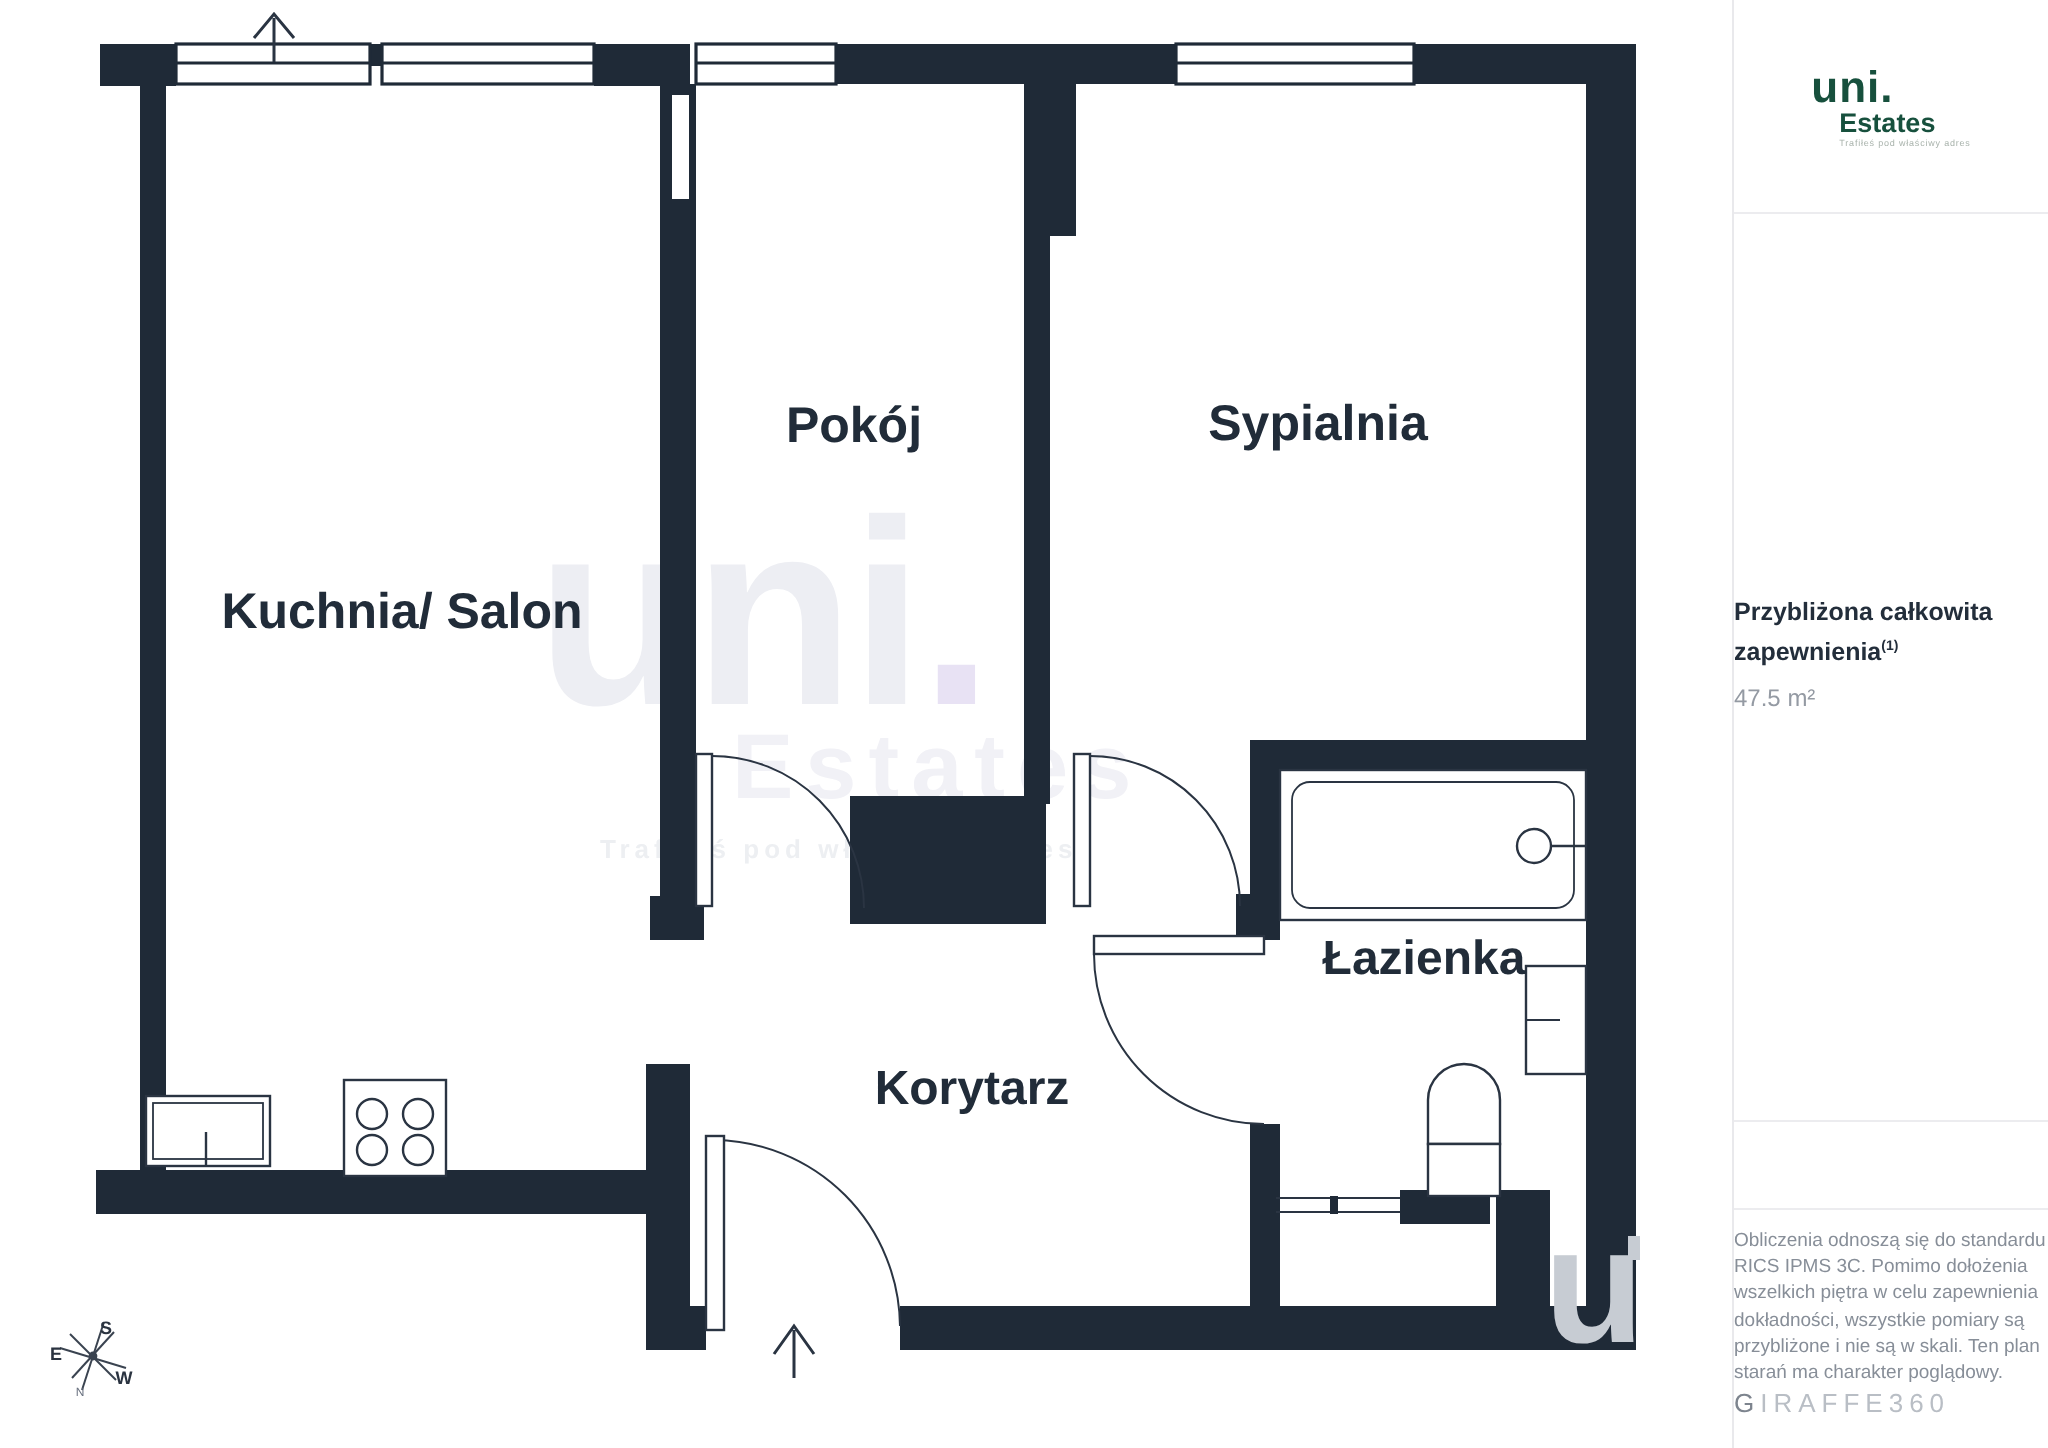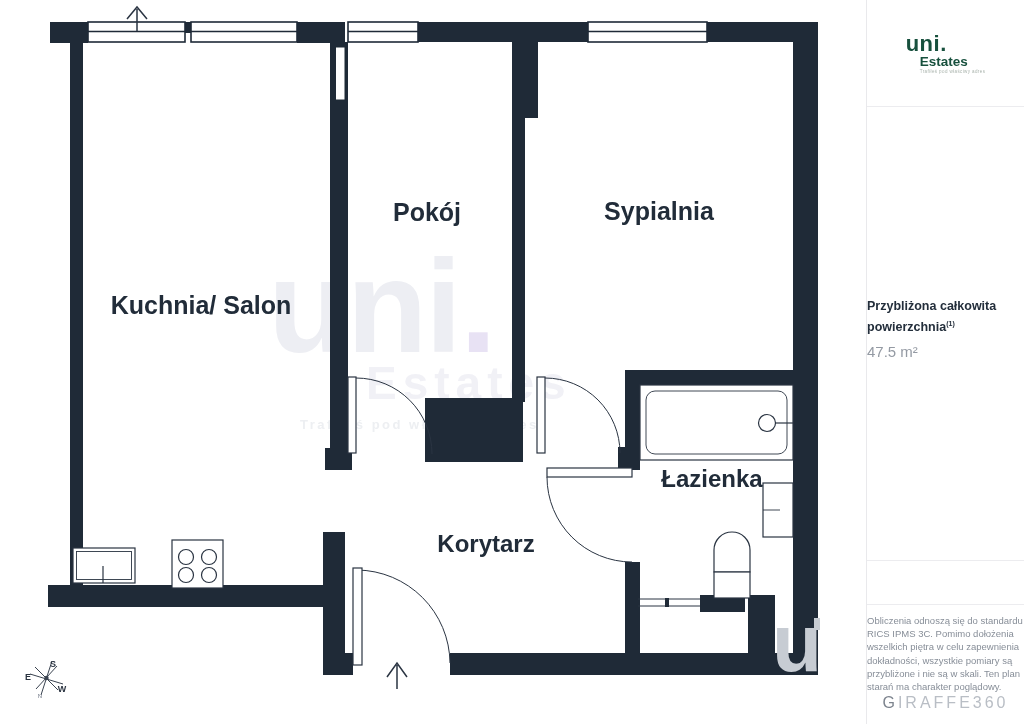--- a/index.html
+++ b/index.html
@@ -13,27 +13,27 @@
            border-left:1px solid #e9e9ec;}
   .sep{position:absolute;left:0;width:157px;height:0;border-top:1px solid #ececef;}
   .logo-block{position:absolute;top:34px;left:0;width:157px;text-align:center;}
   .logo-inner{display:inline-block;text-align:left;}
   .logo-uni{font-size:22px;font-weight:800;color:#17503d;letter-spacing:.5px;line-height:20px;}
   .logo-estates{font-size:13.5px;font-weight:700;color:#17503d;margin-left:14px;line-height:15px;}
   .logo-tag{font-size:4.5px;color:#a9b3ac;margin-left:14px;letter-spacing:.4px;}
   .area-block{position:absolute;top:298px;left:0;width:157px;}
   .area-title{font-size:12.5px;font-weight:700;color:#232e3b;line-height:17px;}
   .area-title sup{font-size:7px;}
-  .area-value{font-size:15px;color:#949aa3;margin-top:7px;}
+  .area-value{font-size:12px;color:#949aa3;margin-top:7px;}
   .footnote{position:absolute;top:576px;left:0;width:157px;text-align:center;
             font-size:9.5px;color:#8a9099;}
   .disclaimer{position:absolute;top:614px;left:0;width:157px;text-align:left;
               font-size:9.5px;line-height:13.2px;color:#878e98;}
-  .giraffe{position:absolute;top:694px;left:0;width:157px;text-align:center;
-           font-size:16px;letter-spacing:3px;color:#b9bec5;font-weight:400;}
+  .giraffe{position:absolute;top:694px;left:0;width:157px;text-align:left;
+           font-size:13px;letter-spacing:3px;color:#b9bec5;font-weight:400;}
   .giraffe .g1{color:#7d848e;}
 </style>
 </head>
 <body>
 
 <div class="page">
 
   <svg width="866" height="724" viewBox="0 0 866 724">
 
     <g>
@@ -175,21 +175,21 @@
         <div class="logo-estates">Estates</div>
         <div class="logo-tag">Trafiłeś pod właściwy adres</div>
       </div>
     </div>
 
     <div class="sep" style="top:106px"></div>
 
     <div class="area-block">
       <div class="area-title">
         <span>Przybliżona całkowita</span><br>
-        <span>powierzchnia</span><sup>(1)</sup>
+        <span>zapewnienia</span><sup>(1)</sup>
       </div>
       <div class="area-value">47.5 m²</div>
     </div>
 
     <div class="sep" style="top:560px"></div>
 
 
     <div class="sep" style="top:604px"></div>
 
     <div class="disclaimer">

